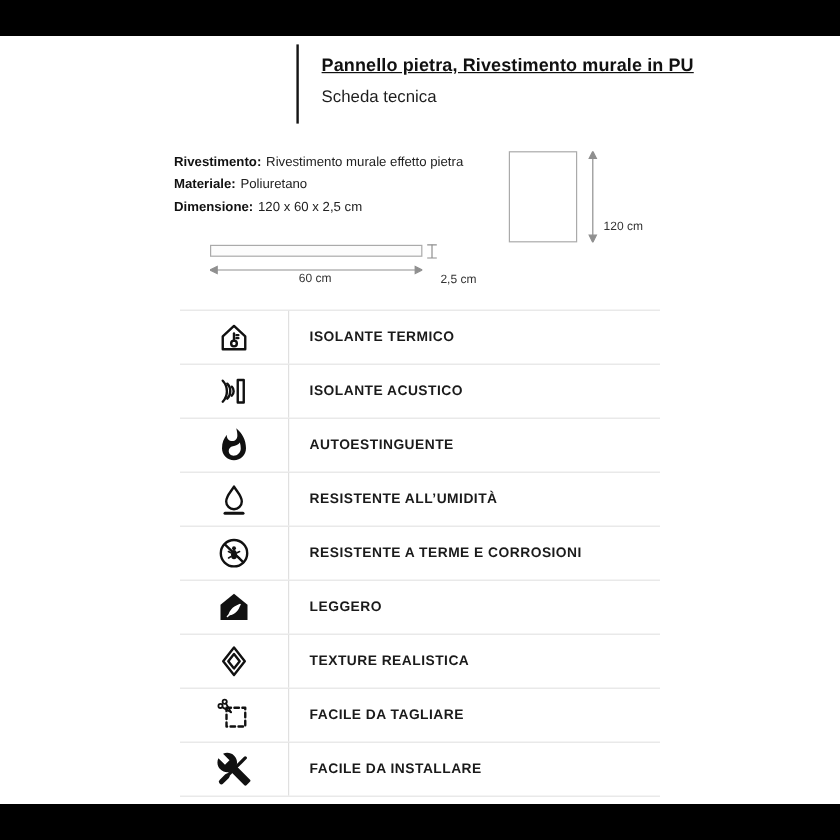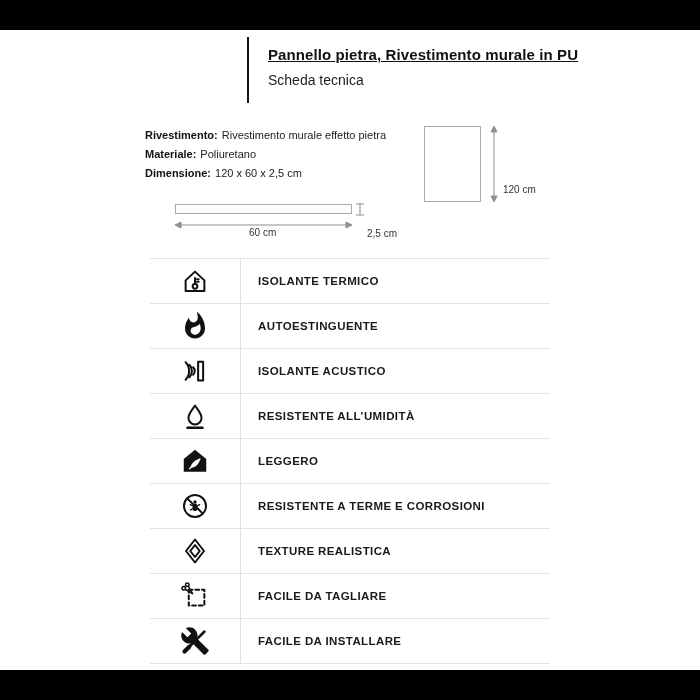--- a/index.html
+++ b/index.html
@@ -92,73 +92,73 @@
         <line x1="13.6" y1="10.6" x2="14.9" y2="10.6"></line>
         <line x1="13.6" y1="12.6" x2="14.9" y2="12.6"></line>
       </svg>
     </div>
     <div class="label-cell">ISOLANTE TERMICO</div>
   </div>
 
   <div class="feature-row">
     <div class="icon-cell">
       <svg class="ic" viewBox="0 0 24 24">
-        <path fill="#111" stroke="none" fill-rule="evenodd" d="M13.5.67s.74 2.65.74 4.8c0 2.06-1.35 3.73-3.41 3.73-2.07 0-3.63-1.67-3.63-3.73l.03-.36C5.21 7.51 4 10.62 4 14c0 4.42 3.58 8 8 8s8-3.58 8-8C20 8.61 17.41 3.8 13.5.67z M11.71 19c-1.78 0-3.22-1.4-3.22-3.14 0-1.62 1.05-2.76 2.81-3.12 1.77-.36 3.6-1.21 4.62-2.58.39 1.29.59 2.65.59 4.04 0 2.65-2.15 4.8-4.8 4.8z"></path>
-      </svg>
-    </div>
-    <div class="label-cell">AUTOESTINGUENTE</div>
-  </div>
-
-  <div class="feature-row">
-    <div class="icon-cell">
-      <svg class="ic" viewBox="0 0 24 24">
         <rect x="14.5" y="4.5" width="4" height="15"></rect>
         <path d="M10.5 9 a4.2 4.2 0 0 1 0 6"></path>
         <path d="M7.5 7 a7.2 7.2 0 0 1 0 10"></path>
         <path d="M4.5 5 a10.2 10.2 0 0 1 0 14"></path>
       </svg>
     </div>
     <div class="label-cell">ISOLANTE ACUSTICO</div>
   </div>
 
   <div class="feature-row">
     <div class="icon-cell">
       <svg class="ic" viewBox="0 0 24 24">
+        <path fill="#111" stroke="none" fill-rule="evenodd" d="M13.5.67s.74 2.65.74 4.8c0 2.06-1.35 3.73-3.41 3.73-2.07 0-3.63-1.67-3.63-3.73l.03-.36C5.21 7.51 4 10.62 4 14c0 4.42 3.58 8 8 8s8-3.58 8-8C20 8.61 17.41 3.8 13.5.67z M11.71 19c-1.78 0-3.22-1.4-3.22-3.14 0-1.62 1.05-2.76 2.81-3.12 1.77-.36 3.6-1.21 4.62-2.58.39 1.29.59 2.65.59 4.04 0 2.65-2.15 4.8-4.8 4.8z"></path>
+      </svg>
+    </div>
+    <div class="label-cell">AUTOESTINGUENTE</div>
+  </div>
+
+  <div class="feature-row">
+    <div class="icon-cell">
+      <svg class="ic" viewBox="0 0 24 24">
         <path d="M12 3.6 C 9.8 7.2, 6.8 9.8, 6.8 13.5 a 5.2 5.2 0 0 0 10.4 0 C 17.2 9.8, 14.2 7.2, 12 3.6 Z"></path>
         <line x1="6" y1="21.3" x2="18" y2="21.3" stroke-width="2"></line>
       </svg>
     </div>
     <div class="label-cell">RESISTENTE ALL’UMIDITÀ</div>
-  </div>
-
-  <div class="feature-row">
-    <div class="icon-cell">
-      <svg class="ic" viewBox="0 0 24 24">
-        <path fill="#111" stroke="none" d="M12 3 L21 10.4 V20.6 H3 V10.4 Z"></path>
-        <path fill="#fff" stroke="none" d="M8.2 17.6 C 9 13.4, 12.6 10.7, 16.3 9.9 C 15.3 14.6, 12.3 17, 9.1 17.4 Z"></path>
-        <line x1="7.6" y1="18.2" x2="16" y2="10.3" stroke="#fff" stroke-width="1"></line>
-      </svg>
-    </div>
-    <div class="label-cell">LEGGERO</div>
   </div>
 
   <div class="feature-row">
     <div class="icon-cell">
       <svg class="ic" viewBox="0 0 24 24">
         <circle cx="12" cy="12" r="8.8"></circle>
         <ellipse cx="12" cy="13" rx="2" ry="3.1" fill="#111" stroke="none"></ellipse>
         <circle cx="12" cy="8.7" r="1.3" fill="#111" stroke="none"></circle>
         <line x1="9.9" y1="11.7" x2="8.3" y2="10.9" stroke-width="1.1"></line>
         <line x1="14.1" y1="11.7" x2="15.7" y2="10.9" stroke-width="1.1"></line>
         <line x1="9.9" y1="14.3" x2="8.4" y2="15.2" stroke-width="1.1"></line>
         <line x1="14.1" y1="14.3" x2="15.6" y2="15.2" stroke-width="1.1"></line>
         <line x1="5.9" y1="6.1" x2="18.1" y2="17.9"></line>
       </svg>
     </div>
     <div class="label-cell">RESISTENTE A TERME E CORROSIONI</div>
+  </div>
+
+  <div class="feature-row">
+    <div class="icon-cell">
+      <svg class="ic" viewBox="0 0 24 24">
+        <path fill="#111" stroke="none" d="M12 3 L21 10.4 V20.6 H3 V10.4 Z"></path>
+        <path fill="#fff" stroke="none" d="M8.2 17.6 C 9 13.4, 12.6 10.7, 16.3 9.9 C 15.3 14.6, 12.3 17, 9.1 17.4 Z"></path>
+        <line x1="7.6" y1="18.2" x2="16" y2="10.3" stroke="#fff" stroke-width="1"></line>
+      </svg>
+    </div>
+    <div class="label-cell">LEGGERO</div>
   </div>
 
   <div class="feature-row">
     <div class="icon-cell">
       <svg class="ic" viewBox="0 0 24 24">
         <polygon points="12,2.8 19.2,12 12,21.2 4.8,12"></polygon>
         <polygon points="12,7.2 15.8,12 12,16.8 8.2,12"></polygon>
       </svg>
     </div>
     <div class="label-cell">TEXTURE REALISTICA</div>

